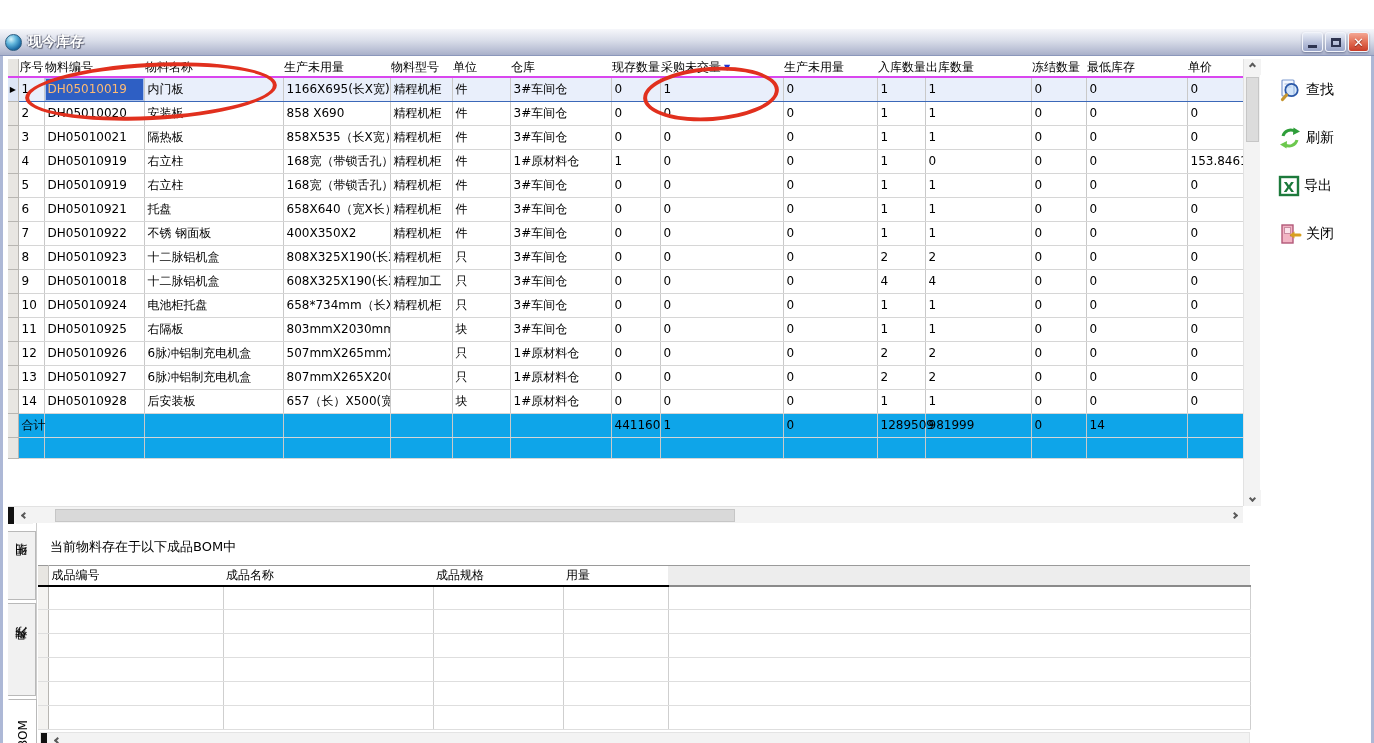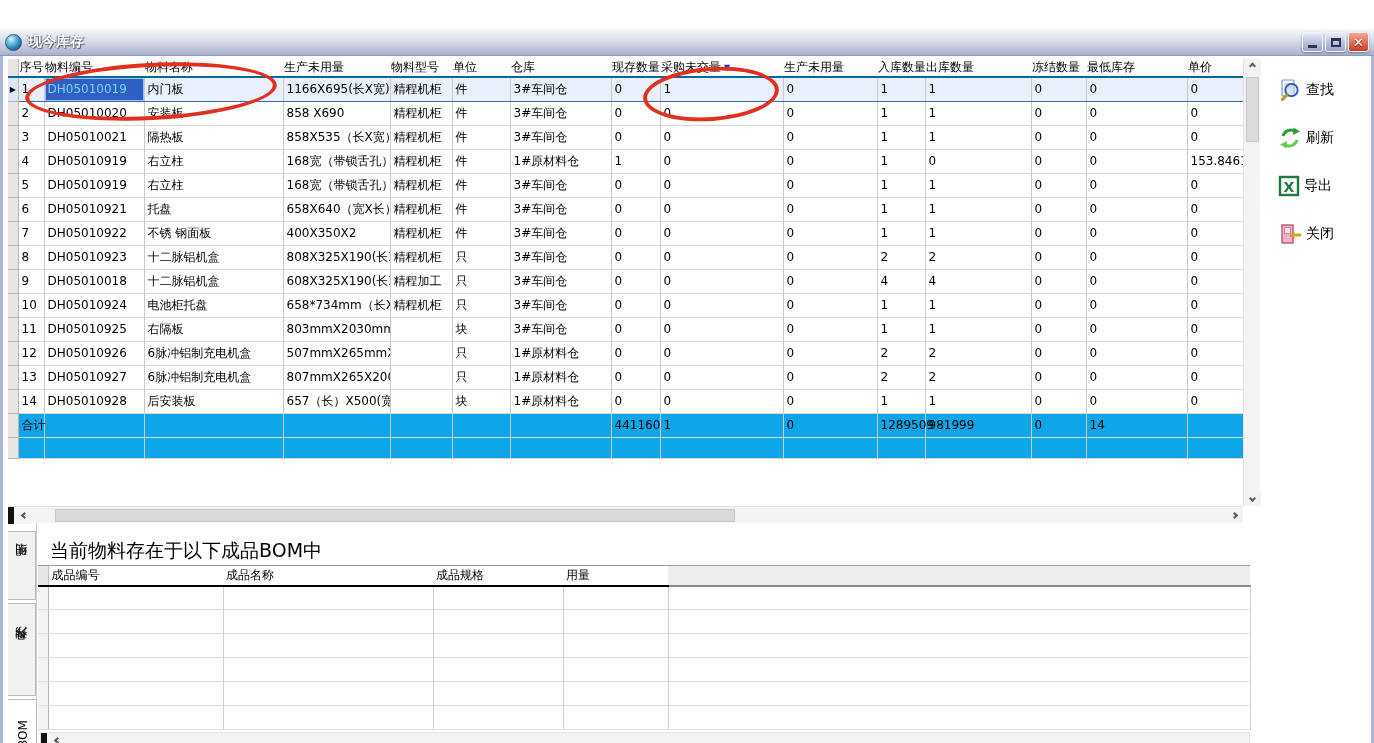--- a/index.html
+++ b/index.html
@@ -25,29 +25,29 @@
   .frame-left { position:absolute; left:0; top:27px; bottom:0; width:3px; background:#adb8d6; }
   .frame-right { position:absolute; right:0; top:27px; bottom:0; width:3px; background:#adb8d6; }
   .frame-bottom { position:absolute; left:0; right:0; bottom:0; height:5px;
     background:linear-gradient(to bottom,#94a7d2,#44superb);
     background:linear-gradient(to bottom,#94a7d2,#4a66ae); }
 
   
   .inv-wrap { position:absolute; left:8px; top:30px; width:1235px; }
   table.inv { border-collapse:collapse; table-layout:fixed; width:1235px; font-size:12px; color:#000; }
   table.inv th { height:17px; font-weight:normal; text-align:left; padding:0 1px;
-    border-bottom:2px solid #0369a1; white-space:nowrap; overflow:hidden; background:#fff; }
+    border-bottom:2px solid #d946ef; white-space:nowrap; overflow:hidden; background:#fff; }
   table.inv th.corner { background:#e8e6e2; border-right:1px solid #c0beba; }
   table.inv td { height:24px; padding:0 3px; border-right:1px solid #c9c9c9; border-bottom:1px solid #d6d6d6;
     white-space:nowrap; overflow:hidden; background:#fff; }
   table.inv td.rowsel { background:#e8e6e2; border-right:1px solid #b8b6b2; border-bottom:1px solid #b8b6b2;
     padding:0; text-align:center; font-size:8px; color:#000; }
   tr.selected td { background:#e9effb; border-top:1px solid #4377c9; border-bottom:1px solid #3b68b8; }
   tr.selected td.rowsel { background:#dde6f6; }
-  td.selcell { background:#2e5fc4 !important; color:#7dd3fc; box-shadow:inset 0 0 0 1px #a9c0ea; }
+  td.selcell { background:#2e5fc4 !important; color:#fdba74; box-shadow:inset 0 0 0 1px #a9c0ea; }
   tr.totals td, tr.emptyrow td { background:#0ea5e9; }
   tr.emptyrow td { height:21px; }
   .sort-arrow { display:inline-block; margin-left:3px; color:#2231cf; font-size:8px; vertical-align:1px; }
 
   
   .vsb { position:absolute; left:1243px; top:30px; width:17px; height:447px; background:#f3f3f3; border-left:1px solid #e2e2e2; }
   .hsb-mid { position:absolute; left:8px; top:477px; width:1235px; height:17px; background:#f3f3f3; border-top:1px solid #e2e2e2; }
   .hsb-bot { position:absolute; left:40px; top:703px; width:1210px; height:17px; background:#f3f3f3; border:1px solid #e4e4e4; }
   .sb-btn { position:absolute; width:17px; height:16px; background:#f3f3f3; display:flex; align-items:center; justify-content:center; }
   .sb-thumb-v { position:absolute; left:2px; width:13px; background:#dcdcdc; border:1px solid #c6c6c6; }
@@ -65,21 +65,21 @@
   .tool-btn svg { margin-right:4px; flex:none; }
   .tool-label { font-size:14px; color:#000; white-space:nowrap; }
 
   
   .bottom-panel { position:absolute; left:36px; top:494px; width:1224px; height:236px; background:#fff; border-left:1px solid #cccccc; }
   .side-tabs { position:absolute; left:8px; top:502px; width:28px; }
   .vtab { position:absolute; left:0; width:28px; background:#f1f1f1; border:1px solid #b9b9b9; border-right:none;
     display:flex; align-items:center; justify-content:center; font-size:12px; color:#000;
     writing-mode:vertical-rl; transform:rotate(180deg); cursor:pointer; }
   .vtab.selected { background:#fff; width:29px; border-right:1px solid #fff; }
-  .bom-caption { position:absolute; left:50px; top:509px; font-size:19px; color:#000; }
+  .bom-caption { position:absolute; left:50px; top:509px; font-size:13px; color:#000; }
   .bom-wrap { position:absolute; left:38px; top:536px; width:1212px; }
   table.bom { border-collapse:collapse; table-layout:fixed; width:1212px; font-size:12px; }
   table.bom th { height:20px; font-weight:normal; text-align:left; padding:0 3px; border-top:1px solid #9a9a9a;
     border-bottom:2px solid #000; background:#fff; white-space:nowrap; overflow:hidden; }
   table.bom th.filler { background:#ededed; border-bottom:2px solid #8a8a8a; }
   table.bom th.bsel { background:#e8e6e2; border-right:1px solid #c0beba; }
   table.bom td { height:24px; border-right:1px solid #cfcfcf; border-bottom:1px solid #dedede; background:#fff; }
   table.bom td.bsel { background:#f4f3f1; border-right:1px solid #b8b6b2; }
 
   .grip-line { position:absolute; left:8px; top:733px; width:38px; height:3px; background:#111; }

